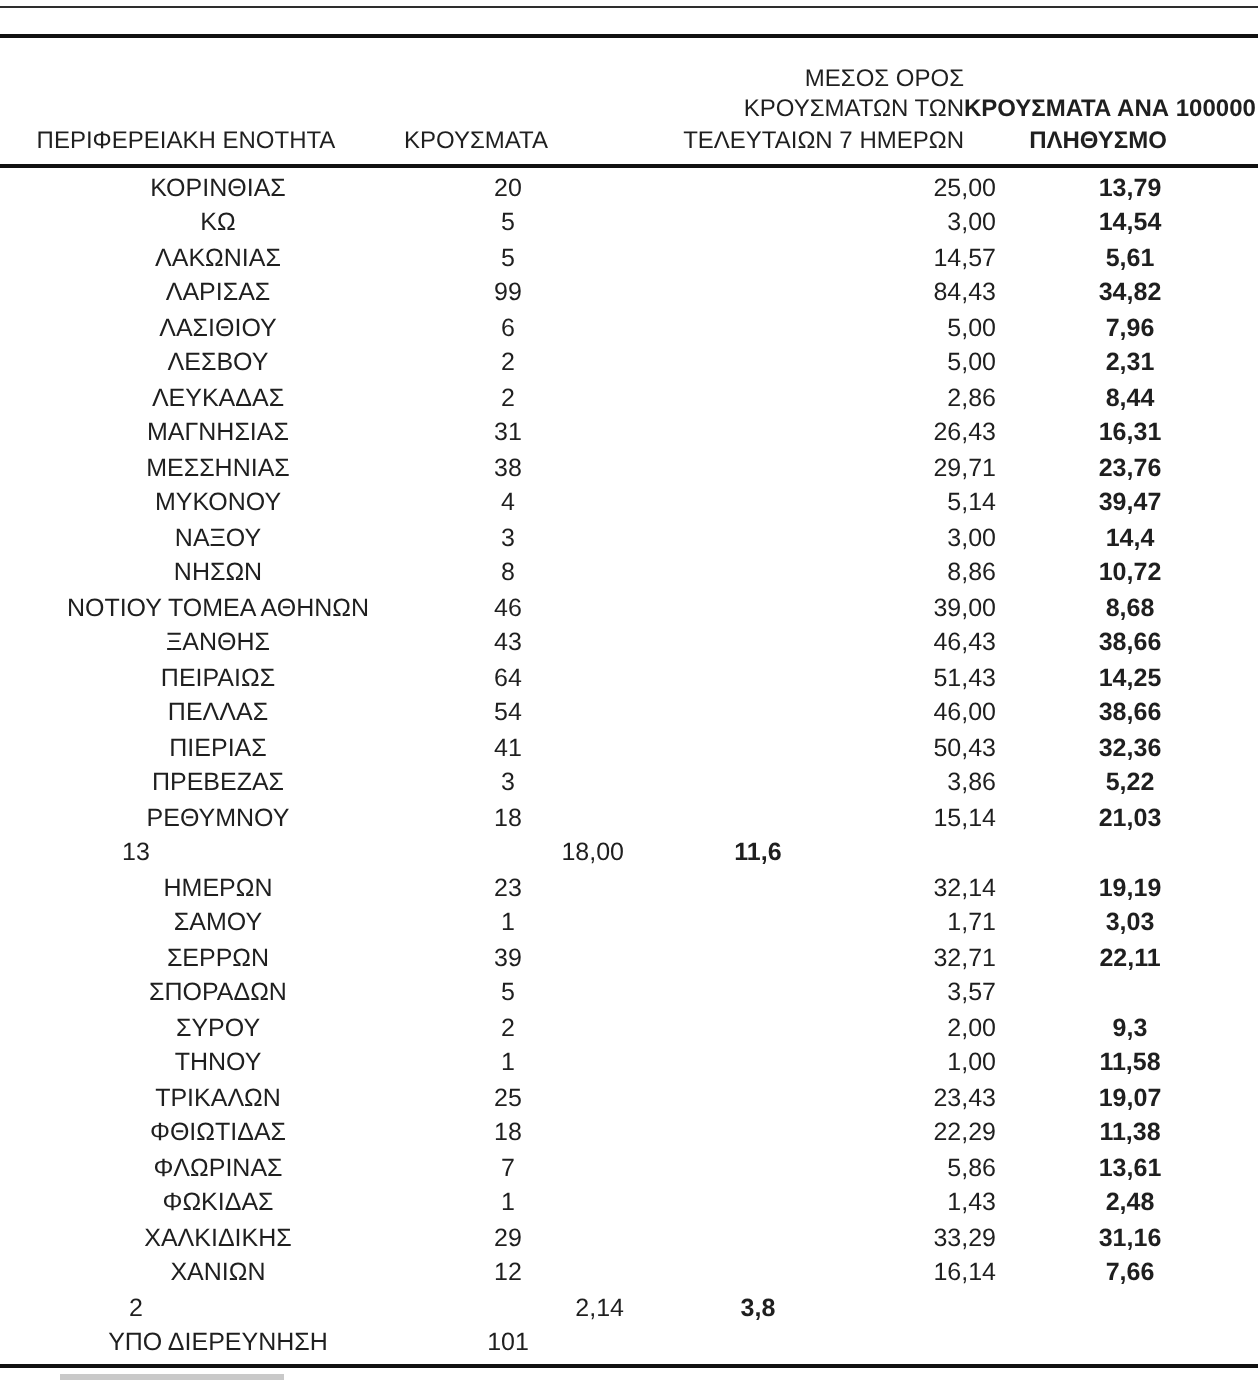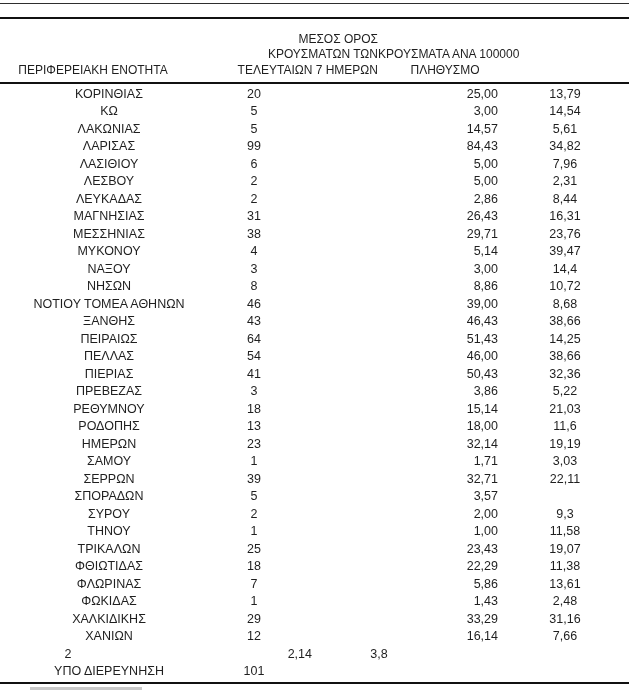--- a/index.html
+++ b/index.html
@@ -56,21 +56,21 @@
     white-space: pre;
     padding-bottom: 2px;
   }
   .c {
     text-align: center;
     overflow: visible;
   }
   .c1 { width: 186px; }
   .c2 { width: 104px; }
   .c3 { width: 192px; text-align: right; }
-  .c4 { width: 147px; padding-right: 13px; box-sizing: border-box; }
+  .c4 { width: 147px; padding-right: 13px; box-sizing: border-box; font-weight: bold; }
   .tbody {
     position: absolute;
     top: 85px;
     left: 16px;
     width: 629px;
   }
   .trow {
     display: flex;
     height: 17.5px;
     align-items: center;
@@ -81,20 +81,21 @@
 </head>
 <body>
 
 <div class="page">
   <div class="rule rule-top-thin"></div>
   <div class="rule rule-top-thick"></div>
   <span class="edge-frag">)</span>
 
   <div class="thead">
     <div class="c c1 hc">ΠΕΡΙΦΕΡΕΙΑΚΗ ΕΝΟΤΗΤΑ</div>
+    <div class="c c2 hc">ΚΡΟΥΣΜΑΤΑ</div>
     <div class="c c3 hc">ΜΕΣΟΣ ΟΡΟΣ
 ΚΡΟΥΣΜΑΤΩΝ ΤΩΝ
 ΤΕΛΕΥΤΑΙΩΝ 7 ΗΜΕΡΩΝ</div>
     <div class="c c4 hc">ΚΡΟΥΣΜΑΤΑ ΑΝΑ 100000
 ΠΛΗΘΥΣΜΟ</div>
   </div>
 
   <div class="rule rule-header"></div>
 
   <div class="tbody">
@@ -206,21 +207,20 @@
     <div class="c c3">3,86</div>
     <div class="c c4">5,22</div>
   </div>
       <div class="trow">
     <div class="c c1">ΡΕΘΥΜΝΟΥ</div>
     <div class="c c2">18</div>
     <div class="c c3">15,14</div>
     <div class="c c4">21,03</div>
   </div>
       <div class="trow">
-    <div class="c c1">ΡΟΔΟΠΗΣ</div>
     <div class="c c2">13</div>
     <div class="c c3">18,00</div>
     <div class="c c4">11,6</div>
   </div>
       <div class="trow">
     <div class="c c1">ΗΜΕΡΩΝ</div>
     <div class="c c2">23</div>
     <div class="c c3">32,14</div>
     <div class="c c4">19,19</div>
   </div>

